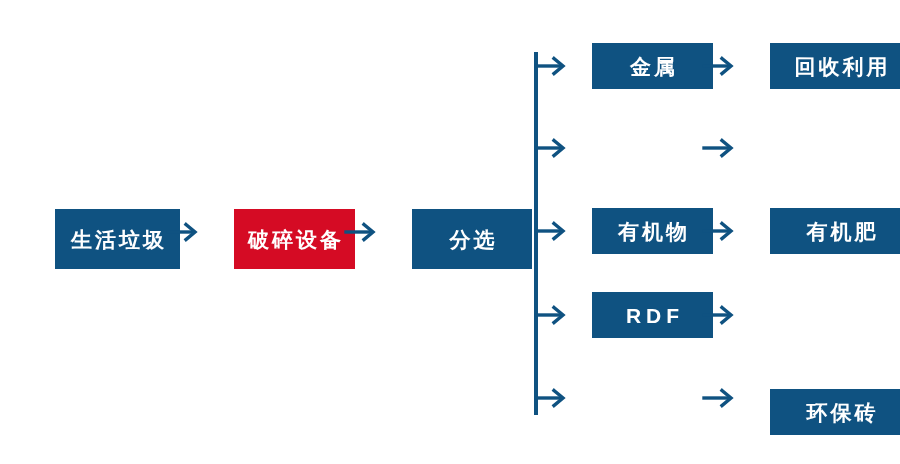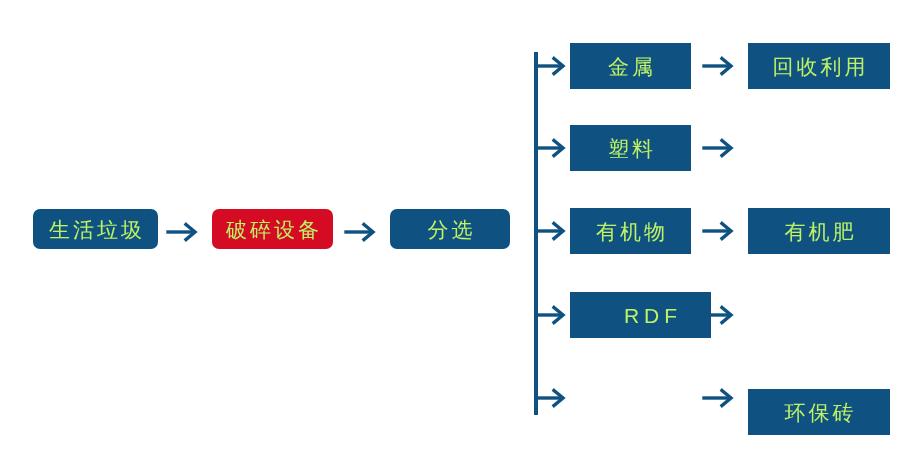--- a/index.html
+++ b/index.html
@@ -14,43 +14,43 @@
   #flow-root {
     position: relative;
     width: 900px;
     height: 464px;
     background: #ffffff;
     overflow: hidden;
   }
   .node {
     position: absolute;
     background: #0F5281;
-    color: #bef264;
+    color: #ffffff;
     display: flex;
     align-items: center;
     justify-content: center;
     font-size: 21px;
     letter-spacing: 3px;
     text-indent: 3px;
     line-height: 1;
     white-space: nowrap;
-    font-weight: 400;
+    font-weight: 700;
+    margin-left: 22px;
   }
   .node.accent {
     background: #D50B24;
     text-align: right;
   }
   .node.latin {
     letter-spacing: 5px;
     text-indent: 5px;
     font-size: 21px;
-    padding-left: 20px;
   }
   
-  .main-row .node { height: 40px; border-radius: 7px; }
+  .main-row .node { height: 60px; }
   #node-waste      { left: 33px;  top: 209px; width: 125px; }
   #node-crusher    { left: 212px; top: 209px; width: 121px; }
   #node-sorting    { left: 390px; top: 209px; width: 120px; }
 
   
   .branch-node { height: 46px; }
   .branch-mid   { left: 570px; width: 121px; }
   .branch-right { left: 748px; width: 142px; }
 
   
@@ -129,21 +129,20 @@
     </svg>
   </div>
   <div class="node branch-node branch-right" style="top:43px">回收利用</div>
 
   <div class="bus-arrow" style="top:135px">
     <svg viewBox="0 0 34 26" fill="none" xmlns="http://www.w3.org/2000/svg" aria-hidden="true">
       <path d="M2 13 H26" stroke="currentColor" stroke-width="3.4" stroke-linecap="square"></path>
       <path d="M20 5.5 L29 13 L20 20.5" stroke="currentColor" stroke-width="3.4" fill="none" stroke-linecap="square" stroke-linejoin="miter"></path>
     </svg>
   </div>
-  <div class="node branch-node branch-mid" style="top:125px">塑料</div>
   <div class="arrow arrow-branch-mid" style="top:135px">
     <svg viewBox="0 0 34 26" fill="none" xmlns="http://www.w3.org/2000/svg" aria-hidden="true">
       <path d="M2 13 H26" stroke="currentColor" stroke-width="3.4" stroke-linecap="square"></path>
       <path d="M20 5.5 L29 13 L20 20.5" stroke="currentColor" stroke-width="3.4" fill="none" stroke-linecap="square" stroke-linejoin="miter"></path>
     </svg>
   </div>
 
   <div class="bus-arrow" style="top:218px">
     <svg viewBox="0 0 34 26" fill="none" xmlns="http://www.w3.org/2000/svg" aria-hidden="true">
       <path d="M2 13 H26" stroke="currentColor" stroke-width="3.4" stroke-linecap="square"></path>

